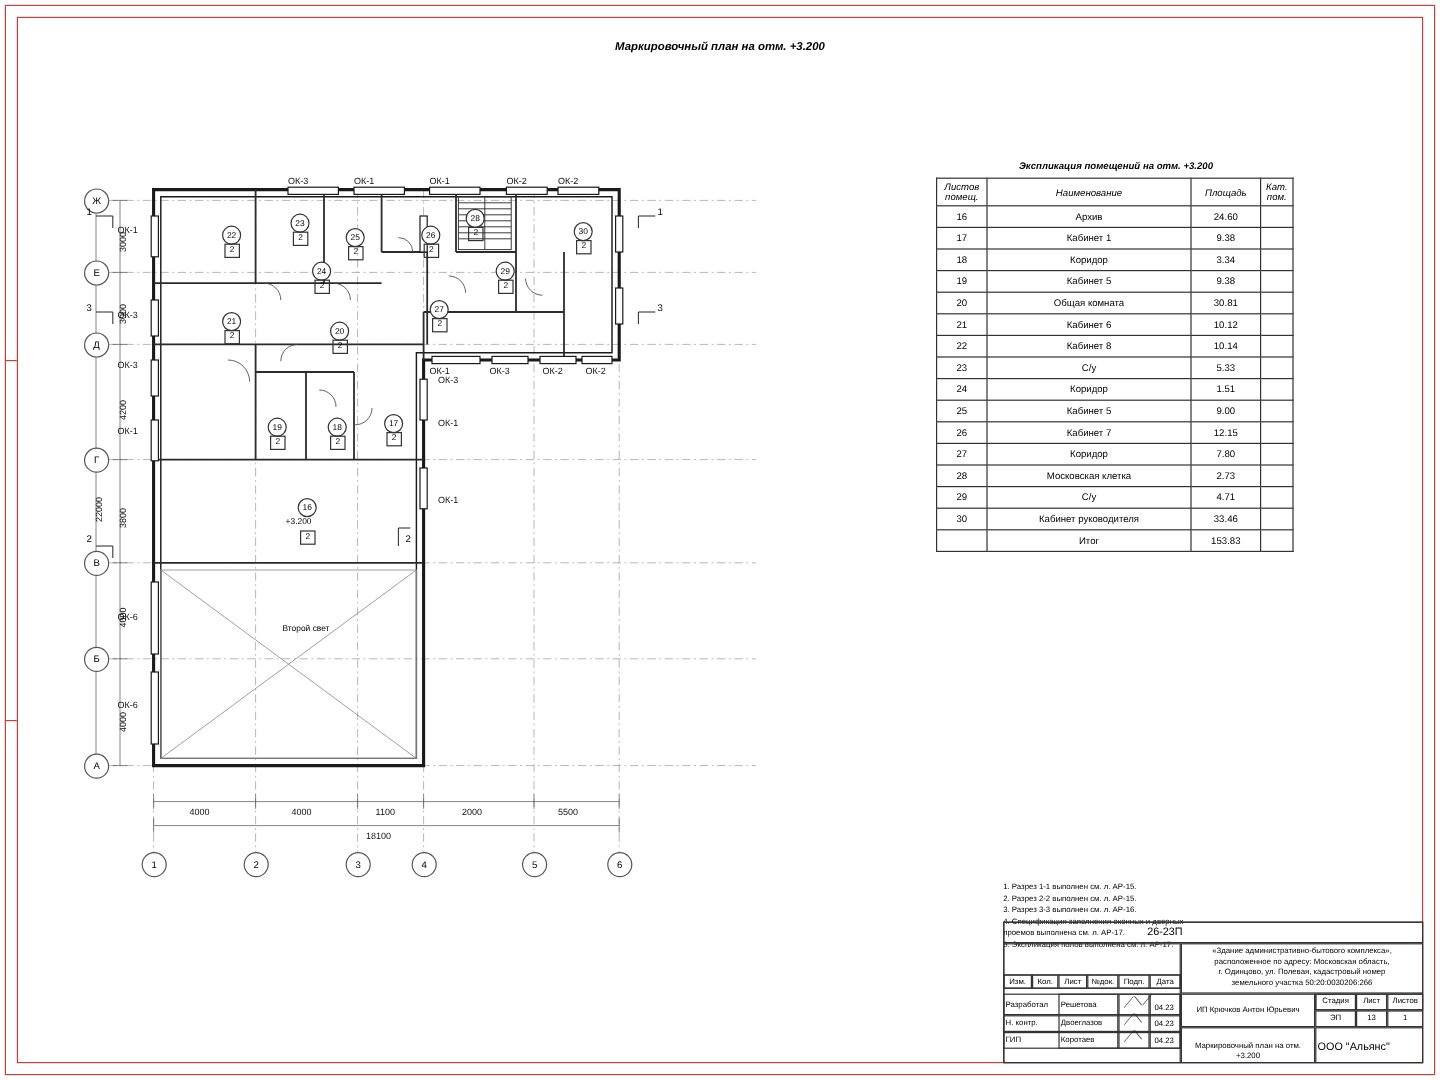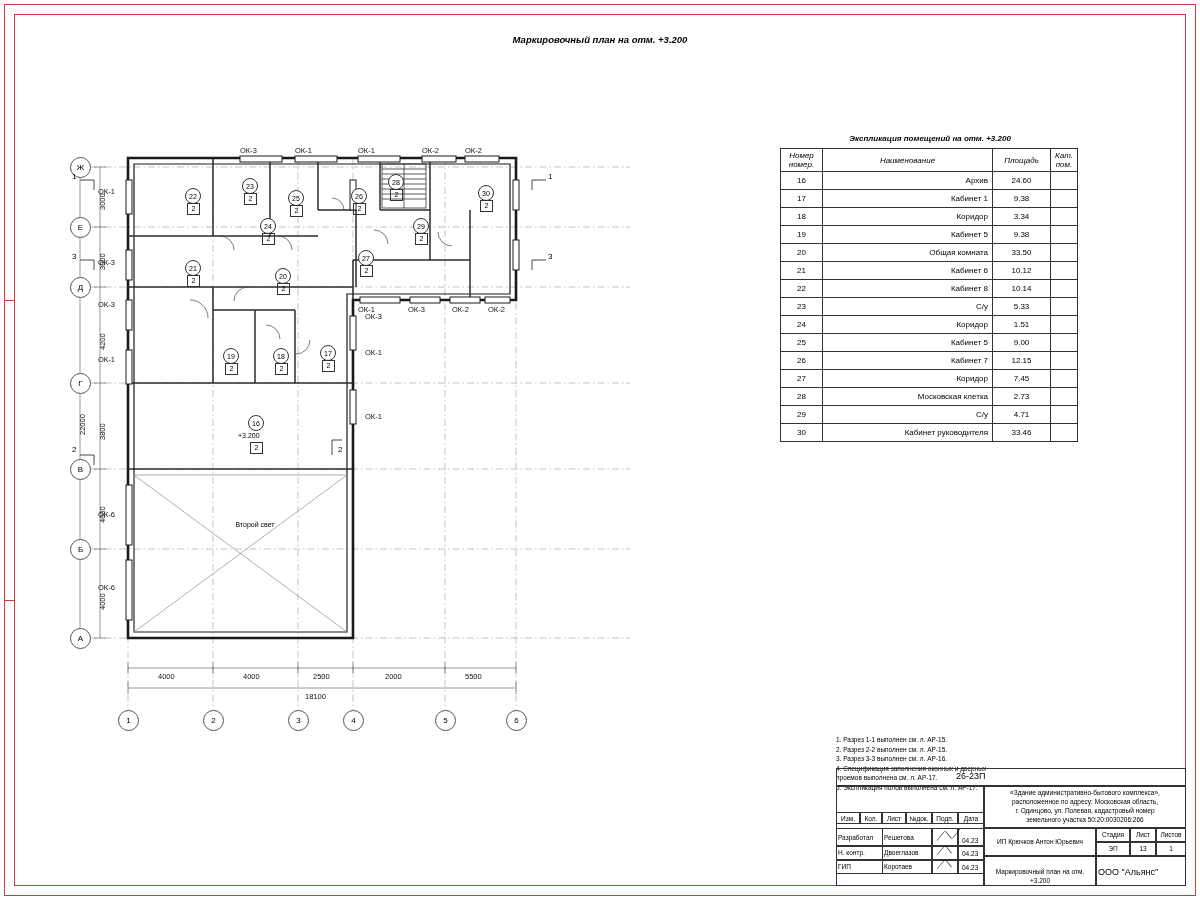--- a/index.html
+++ b/index.html
@@ -22,21 +22,21 @@
   .roomtag-circle{position:absolute;width:14px;height:14px;border:1px solid #333;border-radius:50%;font-size:7px;display:flex;align-items:center;justify-content:center;background:#fff;}
   .mark-txt{position:absolute;font-size:7px;}
   .sect-lbl{position:absolute;font-size:8px;}
   .svglayer{position:absolute;left:0;top:0;width:560px;height:600px;}
 
   
   .expl{position:absolute;left:780px;top:148px;border-collapse:collapse;font-size:8px;}
   .expl td,.expl th{border:1px solid #333;padding:2px 4px;height:18px;box-sizing:border-box;}
   .expl th{font-weight:normal;font-style:italic;text-align:center;font-size:8px;}
   .c-num{width:42px;text-align:center;}
-  .c-name{width:170px;text-align:right;padding-left:6px;}
+  .c-name{width:170px;text-align:center;padding-left:6px;}
   .c-area{width:58px;text-align:center;}
   .c-cat{width:26px;text-align:center;}
 
   
   .notes{position:absolute;left:836px;top:735px;font-size:6.5px;line-height:9.5px;}
 
   
   .stamp{position:absolute;left:836px;top:768px;width:350px;height:118px;}
   .stamp .box{position:absolute;border:1px solid #333;box-sizing:border-box;}
   .stamp .t{position:absolute;font-size:6.5px;line-height:9px;}
@@ -222,21 +222,21 @@
     <div class="dim-rot" style="left:28px;top:70px;">3000</div>
     <div class="dim-rot" style="left:28px;top:130px;">3000</div>
     <div class="dim-rot" style="left:28px;top:210px;">4200</div>
     <div class="dim-rot" style="left:28px;top:300px;">3800</div>
     <div class="dim-rot" style="left:28px;top:383px;">4000</div>
     <div class="dim-rot" style="left:28px;top:470px;">4000</div>
     <div class="dim-rot" style="left:8px;top:295px;">22000</div>
 
     <div class="dim-text" style="left:88px;top:532px;">4000</div>
     <div class="dim-text" style="left:173px;top:532px;">4000</div>
-    <div class="dim-text" style="left:243px;top:532px;">2500</div>
+    <div class="dim-text" style="left:243px;top:532px;">1100</div>
     <div class="dim-text" style="left:315px;top:532px;">2000</div>
     <div class="dim-text" style="left:395px;top:532px;">5500</div>
     <div class="dim-text" style="left:235px;top:552px;">18100</div>
 
     <div class="okl" style="left:170px;top:6px;">ОК-3</div>
     <div class="okl" style="left:225px;top:6px;">ОК-1</div>
     <div class="okl" style="left:288px;top:6px;">ОК-1</div>
     <div class="okl" style="left:352px;top:6px;">ОК-2</div>
     <div class="okl" style="left:395px;top:6px;">ОК-2</div>
 
@@ -354,21 +354,21 @@
           <div class="c" style="border:1px solid #333;width:11px;margin:0 auto;">2</div>
         </div>
     </div>
 
     <div class="mark-txt" style="left:155px;top:380px;width:60px;text-align:center;line-height:9px;">Второй свет</div>
   </div>
 
   <table class="expl">
     <thead>
       <tr>
-        <th class="c-num">Номер номер.</th>
+        <th class="c-num">Листов помещ.</th>
         <th class="c-name" style="text-align:center">Наименование</th>
         <th class="c-area">Площадь</th>
         <th class="c-cat">Кат. пом.</th>
       </tr>
     </thead>
     <tbody>
       <tr>
           <td class="c-num">16</td>
           <td class="c-name">Архив</td>
           <td class="c-area">24.60</td>
@@ -388,21 +388,21 @@
         </tr>
       <tr>
           <td class="c-num">19</td>
           <td class="c-name">Кабинет 5</td>
           <td class="c-area">9.38</td>
           <td class="c-cat"></td>
         </tr>
       <tr>
           <td class="c-num">20</td>
           <td class="c-name">Общая комната</td>
-          <td class="c-area">33.50</td>
+          <td class="c-area">30.81</td>
           <td class="c-cat"></td>
         </tr>
       <tr>
           <td class="c-num">21</td>
           <td class="c-name">Кабинет 6</td>
           <td class="c-area">10.12</td>
           <td class="c-cat"></td>
         </tr>
       <tr>
           <td class="c-num">22</td>
@@ -430,39 +430,45 @@
         </tr>
       <tr>
           <td class="c-num">26</td>
           <td class="c-name">Кабинет 7</td>
           <td class="c-area">12.15</td>
           <td class="c-cat"></td>
         </tr>
       <tr>
           <td class="c-num">27</td>
           <td class="c-name">Коридор</td>
-          <td class="c-area">7.45</td>
+          <td class="c-area">7.80</td>
           <td class="c-cat"></td>
         </tr>
       <tr>
           <td class="c-num">28</td>
           <td class="c-name">Московская клетка</td>
           <td class="c-area">2.73</td>
           <td class="c-cat"></td>
         </tr>
       <tr>
           <td class="c-num">29</td>
           <td class="c-name">С/у</td>
           <td class="c-area">4.71</td>
           <td class="c-cat"></td>
         </tr>
       <tr>
           <td class="c-num">30</td>
           <td class="c-name">Кабинет руководителя</td>
           <td class="c-area">33.46</td>
+          <td class="c-cat"></td>
+        </tr>
+      <tr>
+          <td class="c-num"></td>
+          <td class="c-name">Итог</td>
+          <td class="c-area">153.83</td>
           <td class="c-cat"></td>
         </tr>
     </tbody>
   </table>
 
   <div class="notes">
     <div>1. Разрез 1-1 выполнен см. л. АР-15.</div>
     <div>2. Разрез 2-2 выполнен см. л. АР-15.</div>
     <div>3. Разрез 3-3 выполнен см. л. АР-16.</div>
     <div>4. Спецификация заполнения оконных и дверных</div>

